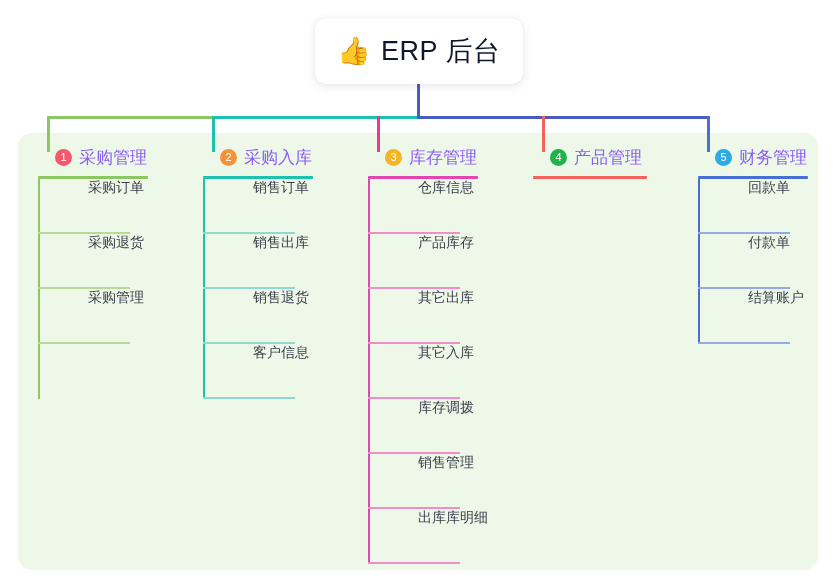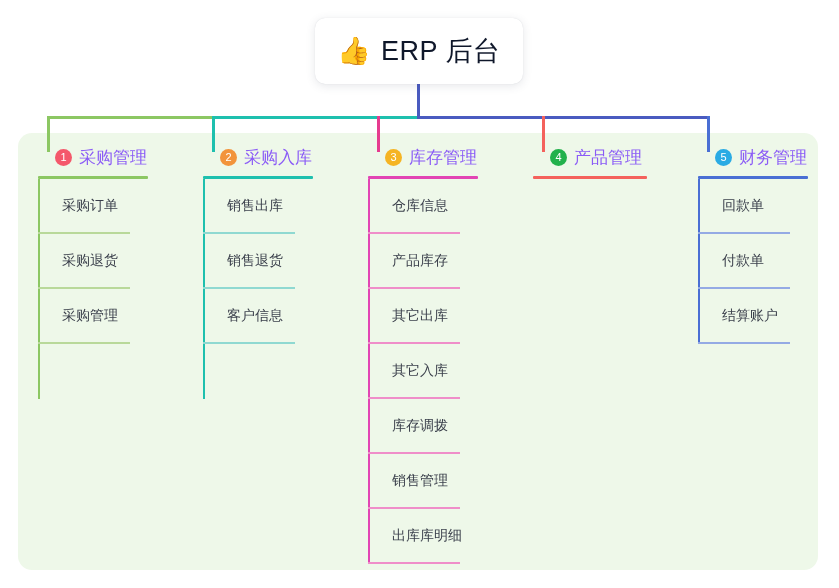--- a/index.html
+++ b/index.html
@@ -102,22 +102,22 @@
     position: absolute;
     left: 0px;
     top: 0;
     width: 2px;
   }
   .leaf {
     position: relative;
     height: 55px;
     box-sizing: border-box;
     display: flex;
-    align-items: center;
-    padding-left: 24px;
+    align-items: flex-start;
+    padding-left: 50px;
     padding-bottom: 3px;
   }
   .leaf-label {
     font-size: 14px;
     color: #3a3f4b;
     white-space: nowrap;
     line-height: 17px;
   }
   .leaf-rule {
     position: absolute;
@@ -173,20 +173,24 @@
     </div>
     <div class="column" style="left: 203px; width: 150px;">
       <div class="col-head">
         <span class="badge" style="background: rgb(242, 148, 59);">2</span>
         <span class="col-title">采购入库</span>
       </div>
       <div class="head-rule" style="background: rgb(30, 192, 174); width: 110px;"></div>
       <div class="leaves">
         <div class="spine" style="background: rgb(30, 192, 174); height: 220px;"></div>
         <div class="leaf">
+          <span class="leaf-label">销售订单</span>
+          <div class="leaf-rule" style="background: rgb(143, 217, 209); width: 92px;"></div>
+        </div>
+        <div class="leaf">
           <span class="leaf-label">销售出库</span>
           <div class="leaf-rule" style="background: rgb(143, 217, 209); width: 92px;"></div>
         </div>
         <div class="leaf">
           <span class="leaf-label">销售退货</span>
           <div class="leaf-rule" style="background: rgb(143, 217, 209); width: 92px;"></div>
         </div>
         <div class="leaf">
           <span class="leaf-label">客户信息</span>
           <div class="leaf-rule" style="background: rgb(143, 217, 209); width: 92px;"></div>

